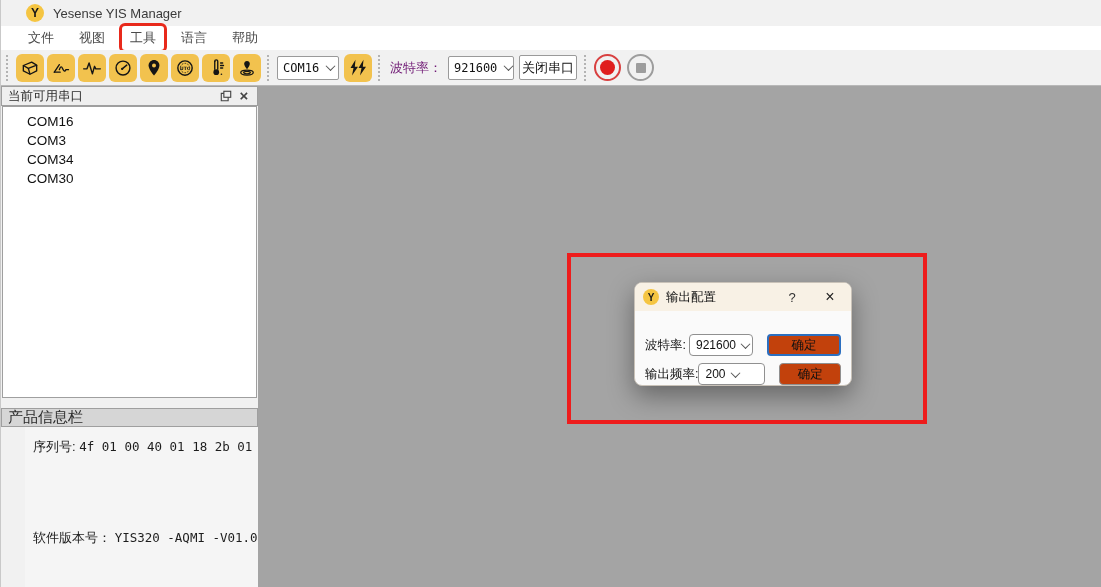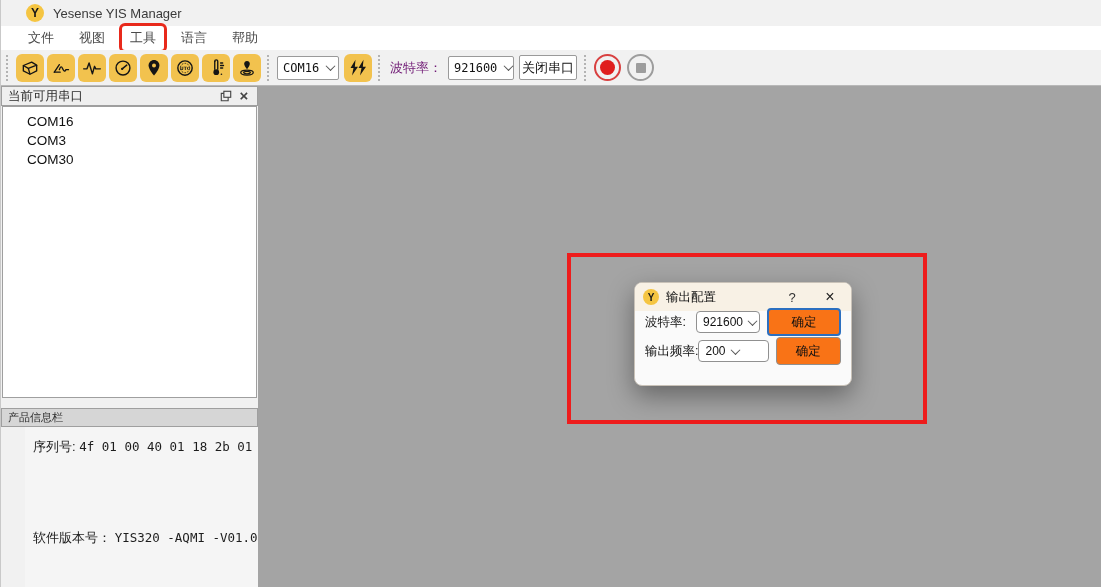--- a/index.html
+++ b/index.html
@@ -52,51 +52,51 @@
                  display:flex; align-items:center; padding:0 4px 0 6px; font-size:12.5px; color:#2b2b2b; }
   .dock-header .sp { flex:1; }
   .dock-ico { width:18px; height:16px; display:flex; align-items:center; justify-content:center;
               color:#444; cursor:pointer; }
   .dock-close { font-size:15px; font-weight:bold; line-height:14px; }
   .port-list { position:absolute; left:1px; top:20px; width:255px; height:292px;
                background:#fff; border:1px solid #9f9f9f; padding-top:5px; overflow:hidden; }
   .port-item { padding-left:24px; height:19px; line-height:19px; font-size:13.5px; color:#111; cursor:pointer; }
   .info-header { position:absolute; left:0; top:322px; width:257px; height:19px;
                  background:#d6d6d6; border:1px solid #9f9f9f;
-                 display:flex; align-items:center; padding-left:6px; font-size:11px; color:#2b2b2b; }
+                 display:flex; align-items:center; padding-left:6px; font-size:15px; color:#2b2b2b; }
   .info-body { position:absolute; left:0; top:341px; width:257px; height:160px; background:#f5f5f5;margin-left:24px; }
   .info-line { position:absolute; left:8px; white-space:nowrap; color:#1d1d1d; }
   .mono { font-family:"DejaVu Sans Mono",monospace; font-size:12.5px; }
 
   
   .canvas { position:absolute; left:257px; top:86px; width:844px; height:501px; background:#a4a4a4; }
   .red-rect { position:absolute; left:309px; top:167px; width:360px; height:171px;
               border:4px solid #ee1c1c; background:transparent; }
 
   
   .dialog { position:absolute; left:376px; top:196px; width:218px; height:104px;
             border-radius:8px; background:#fafafa; box-shadow:0 10px 26px rgba(0,0,0,.38);
             overflow:hidden; border:1px solid #c9c2b8; }
   .dlg-titlebar { height:28px; background:#f8f1e5; display:flex; align-items:center; padding:0 8px; }
   .dlg-logo { width:16px; height:16px; border-radius:50%; background:#F5C542;
               display:flex; align-items:center; justify-content:center;
               font-weight:800; font-size:10px; color:#171717; }
   .dlg-title { margin-left:7px; font-size:12.5px; color:#111; flex:1; }
   .dlg-help { width:22px; text-align:center; color:#333; font-size:13px; cursor:pointer; }
   .dlg-close { width:26px; text-align:center; color:#222; font-size:16px; line-height:16px; cursor:pointer; margin-left:14px; }
-  .dlg-body { padding:0 10px 0 10px; }
+  .dlg-body { padding:23px 10px 0 10px; }
   .dlg-row { display:flex; align-items:center; height:22px; margin-bottom:7px; }
   .dlg-lbl { font-size:12.5px; color:#111; white-space:nowrap; }
   .dlg-combo { height:22px; background:#fff; border:1px solid #909090; border-radius:4px;
                display:flex; align-items:center; padding:0 6px; font-size:12px; color:#111;
                margin-left:auto; cursor:pointer; }
   .dlg-combo .chev { margin-left:6px; }
   .combo-baud { width:64px; }
   .combo-freq { width:78px;text-align:right; }
-  .dlg-btn { width:74px; height:28px; margin-left:7px; background:#f97316; border-radius:4px;
+  .dlg-btn { width:74px; height:22px; margin-left:14px; background:#c2410c; border-radius:4px;
              font-size:12.5px; color:#111; cursor:pointer; }
   .dlg-btn.primary { border:2px solid #2b6fc0; }
   .dlg-btn.normal { border:1px solid #8f8f8f; }
 </style>
 </head>
 <body>
 
 <div id="window">
 
   <div class="titlebar">
@@ -228,20 +228,21 @@
         <svg width="12" height="12" viewBox="0 0 14 14" fill="none" stroke="#444" stroke-width="1.3">
             <rect x="4.5" y="1.5" width="8" height="7"></rect>
             <path d="M4.5 4 H1.5 V12.5 H9.5 V8.5"></path>
           </svg>
       </span>
       <span class="dock-ico dock-close">×</span>
     </div>
     <div class="port-list">
       <div class="port-item">COM16</div>
       <div class="port-item">COM3</div>
+      <div class="port-item">COM34</div>
       <div class="port-item">COM30</div>
     </div>
     <div class="info-header">
       <span>产品信息栏</span>
     </div>
     <div class="info-body">
       <div class="info-line" style="top:11px">
         <span>序列号:</span>
         <span class="mono">4f 01 00 40 01 18 2b 01</span>
       </div>

